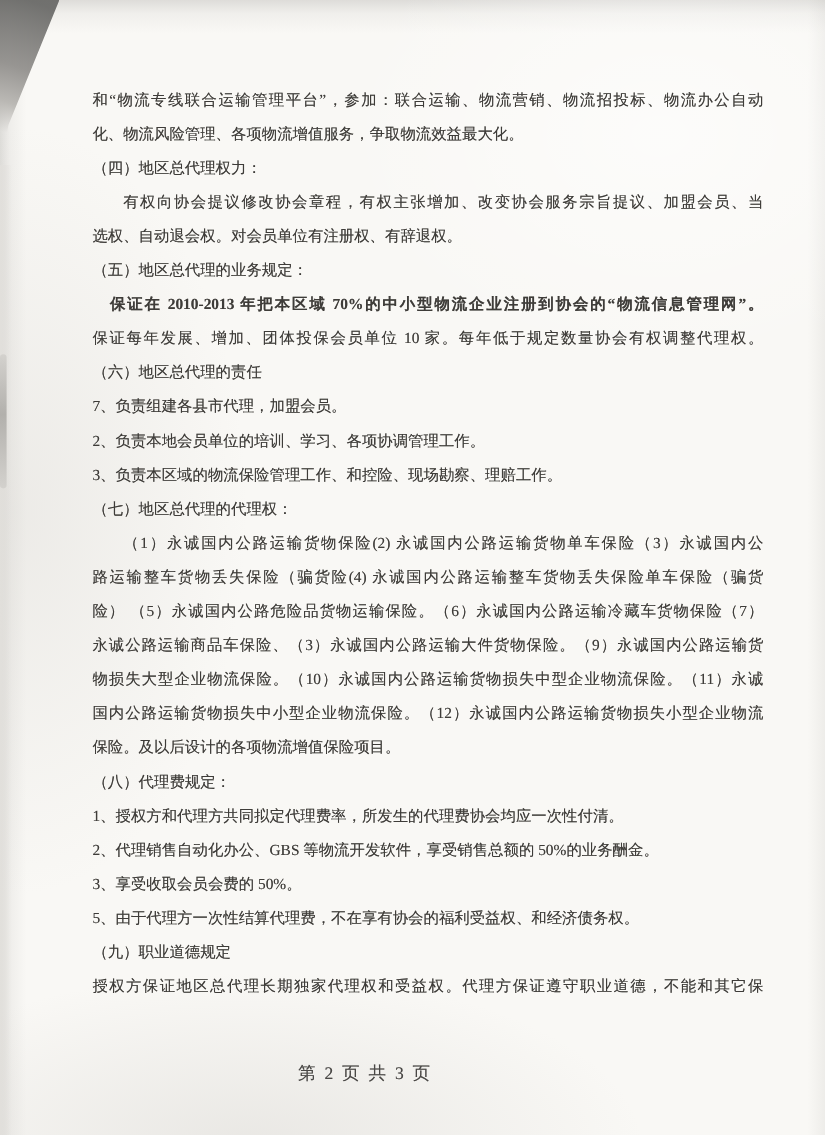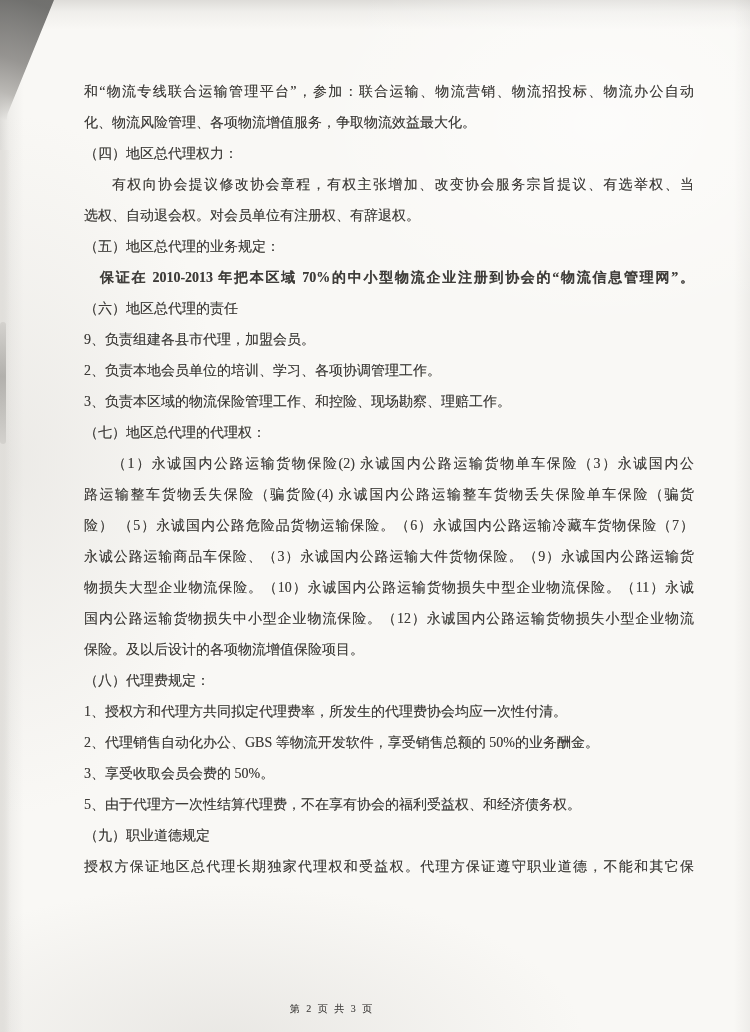--- a/index.html
+++ b/index.html
@@ -51,47 +51,48 @@
   }
   .line {
     height: 31px; line-height: 31px;
     overflow: hidden;
     text-align: justify;
   }
   .jf { text-align: justify; text-align-last: justify; }
   .ind  { text-indent: 28px; }
   .ind1 { text-indent: 16px; font-weight: bold; }
   .footer {
-    position: absolute; left: 27px; top: 1000px;
+    position: absolute; left: 27px; top: 968px;
     width: 610px;
     text-align: center;
-    font-size: 10px; line-height: 18px;
+    font-size: 16px; line-height: 18px;
     letter-spacing: 2px;
     color: #4a4846;
     text-shadow: 0 0 0.5px rgba(74,72,70,0.5);
   }
 </style>
 </head>
 <body>
 
 <div class="scan-page">
   <div class="corner-wedge"></div>
   <div class="edge-strip"></div>
   <div class="edge-streak"></div>
 
   <div class="content">
     <div class="line jf">和“物流专线联合运输管理平台”，参加：联合运输、物流营销、物流招投标、物流办公自动</div>
     <div class="line">化、物流风险管理、各项物流增值服务，争取物流效益最大化。</div>
     <div class="line">（四）地区总代理权力：</div>
-    <div class="line ind jf">有权向协会提议修改协会章程，有权主张增加、改变协会服务宗旨提议、有选举权、当</div>
+    <div class="line ind jf">有权向协会提议修改协会章程，有权主张增加、改变协会服务宗旨提议、加盟会员、当</div>
     <div class="line">选权、自动退会权。对会员单位有注册权、有辞退权。</div>
     <div class="line">（五）地区总代理的业务规定：</div>
     <div class="line ind1 jf">保证在 2010-2013 年把本区域 70%的中小型物流企业注册到协会的“物流信息管理网”。</div>
+    <div class="line jf">保证每年发展、增加、团体投保会员单位 10 家。每年低于规定数量协会有权调整代理权。</div>
     <div class="line">（六）地区总代理的责任</div>
-    <div class="line">9、负责组建各县市代理，加盟会员。</div>
+    <div class="line">7、负责组建各县市代理，加盟会员。</div>
     <div class="line">2、负责本地会员单位的培训、学习、各项协调管理工作。</div>
     <div class="line">3、负责本区域的物流保险管理工作、和控险、现场勘察、理赔工作。</div>
     <div class="line">（七）地区总代理的代理权：</div>
     <div class="line ind jf">（1）永诚国内公路运输货物保险(2) 永诚国内公路运输货物单车保险（3）永诚国内公</div>
     <div class="line jf">路运输整车货物丢失保险（骗货险(4) 永诚国内公路运输整车货物丢失保险单车保险（骗货</div>
     <div class="line jf">险） （5）永诚国内公路危险品货物运输保险。（6）永诚国内公路运输冷藏车货物保险（7）</div>
     <div class="line jf">永诚公路运输商品车保险、（3）永诚国内公路运输大件货物保险。（9）永诚国内公路运输货</div>
     <div class="line jf">物损失大型企业物流保险。（10）永诚国内公路运输货物损失中型企业物流保险。（11）永诚</div>
     <div class="line jf">国内公路运输货物损失中小型企业物流保险。（12）永诚国内公路运输货物损失小型企业物流</div>
     <div class="line">保险。及以后设计的各项物流增值保险项目。</div>

